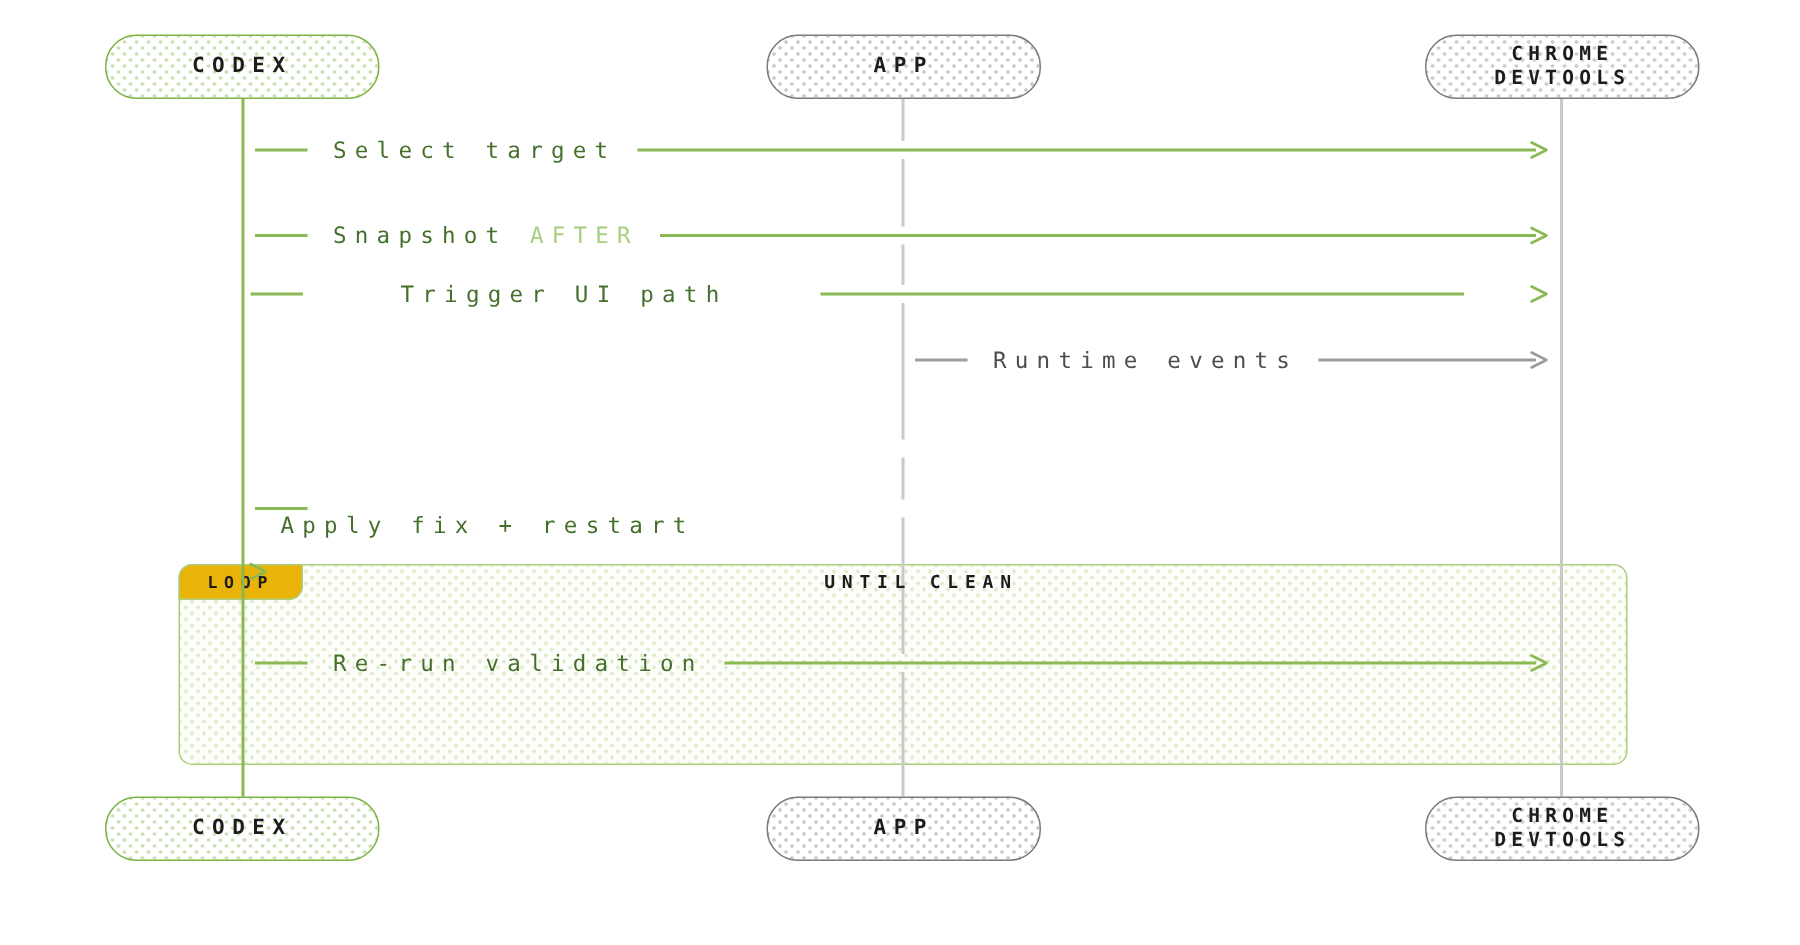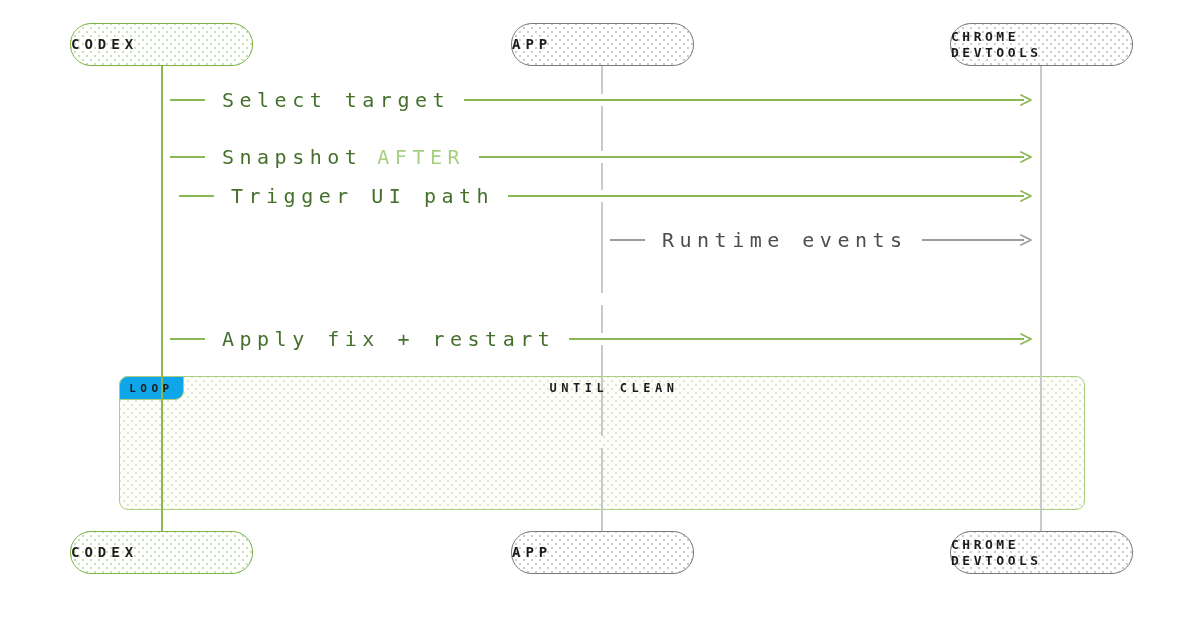--- a/index.html
+++ b/index.html
@@ -5,21 +5,21 @@
   html,body { margin:0; padding:0; background:#fff; }
   .stage {
     position:relative; width:1200px; height:630px; background:#ffffff;
     font-family:"DejaVu Sans Mono","Liberation Mono",monospace; overflow:hidden;
   }
 
   
   .actor {
     position:absolute; width:183px; height:43px; box-sizing:border-box;
     border:1.6px solid; border-radius:21px;
-    display:flex; flex-direction:column; justify-content:center;
+    display:flex; flex-direction:column; align-items:center; justify-content:center;
     font-weight:bold; font-size:14px; letter-spacing:5px; line-height:17px;
     color:var(--ink,#1c1c1c); z-index:6;
   }
   .actor .a2 { display:block; }
   .actor.two-line { font-size:13px; letter-spacing:3.5px; line-height:16px; }
   .actor.green {
     border-color:var(--green-border,#7cb342);
     background-color:#fff;
     background-image:
       radial-gradient(rgba(124,179,66,.40) 1px, transparent 1.4px),
@@ -45,36 +45,36 @@
     position:absolute; left:119px; top:376px; width:966px; height:134px; box-sizing:border-box;
     border:1.6px solid var(--loop-border,#abd07d); border-radius:9px;
     background-color:#fdfefa;
     background-image:
       radial-gradient(rgba(140,185,85,.30) 1px, transparent 1.3px),
       radial-gradient(rgba(140,185,85,.30) 1px, transparent 1.3px);
     background-size:8px 8px; background-position:0 0,4px 4px;
     z-index:1;
   }
   .looptab {
-    position:absolute; left:119px; top:376px; width:65px; height:24px; box-sizing:border-box;
+    position:absolute; left:119px; top:376px; width:83px; height:24px; box-sizing:border-box;
     border:1.6px solid var(--loop-border,#abd07d); border-radius:9px 0 9px 0;
-    background:#0ea5e9; z-index:2;
+    background:#eab308; z-index:2;
     display:flex; align-items:center; justify-content:center;
     font-weight:bold; font-size:11px; letter-spacing:4.5px; color:var(--ink,#1c1c1c);
   }
   .loopcond {
     position:absolute; left:602px; top:377px; transform:translateX(-50%);
     font-weight:bold; font-size:12px; letter-spacing:4.5px; white-space:nowrap;
     color:var(--ink,#1c1c1c); z-index:4; line-height:22px;margin-left:12px;
   }
 
   
   .msg {
     position:absolute; display:flex; align-items:flex-start;
-    font-size:20px; letter-spacing:5.5px; line-height:20px; z-index:4;text-align:right;
+    font-size:15px; letter-spacing:5.5px; line-height:20px; z-index:4;text-align:right;
   }
   .msg .dash { flex:none; width:35px; height:2px; margin-top:9px; }
   .msg .lbl  { flex:none; margin:0 14px 0 17px; white-space:nowrap; }
   .msg .l1, .msg .l2 { display:block; }
   .msg .line { flex:1 1 auto; height:2px; margin-top:9px; }
   .msg .chev { flex:none; margin-top:2px; margin-left:-6px; }
 
   .msg.green .dash, .msg.green .line { background:var(--green-line,#8ab953); }
   .msg.green .lbl { color:var(--green-dark-text,#44702b); }
   .msg.green .chev { color:var(--green-line,#8ab953); }
@@ -82,24 +82,24 @@
   .msg .accent:not(:empty) { margin-left:15px; }
 
   .msg.gray .dash, .msg.gray .line { background:var(--gray-arrow,#9d9d9d); }
   .msg.gray .lbl { color:var(--gray-dark-text,#4d4d4d); }
   .msg.gray .chev { color:var(--gray-arrow,#9d9d9d); }
   .msg.gray .l2 { color:var(--gray-light-text,#9d9d9d); }
 
   
   .m1 { left:170px; right:166px; top:90px;  }
   .m2 { left:170px; right:166px; top:147px; }
-  .m3 { left:179px; right:166px; top:186px; }
+  .m3 { left:167px; right:166px; top:186px;gap:48px; }
   .m4 { left:610px; right:166px; top:230px; }
   .m5 { left:170px; right:166px; top:289px; }
-  .m6 { left:170px; right:166px; top:329px; }
+  .m6 { left:170px; right:166px; top:329px;flex-direction:column; }
   .m7 { left:170px; right:166px; top:432px; }
 </style>
 </head>
 <body>
 
 <div class="stage">
 
   <div class="loopbox"></div>
   <div class="looptab">
     <span>LOOP</span>
@@ -169,20 +169,30 @@
     <span class="lbl">
       <span class="l1"><span>Apply fix + restart</span><span class="accent"></span></span>
       <span class="l2"></span>
     </span>
     <span class="line"></span>
     <svg class="chev" width="16" height="16" viewBox="0 0 16 16">
         <path d="M3 3 L13 8 L3 13" fill="none" stroke="currentColor" stroke-width="1.7" stroke-linecap="round" stroke-linejoin="round"></path>
       </svg>
   </div>
 
+  <div class="msg green m7">
+    <span class="dash"></span>
+    <span class="lbl">
+      <span class="l1"><span>Re-run validation</span></span>
+    </span>
+    <span class="line"></span>
+    <svg class="chev" width="16" height="16" viewBox="0 0 16 16">
+        <path d="M3 3 L13 8 L3 13" fill="none" stroke="currentColor" stroke-width="1.7" stroke-linecap="round" stroke-linejoin="round"></path>
+      </svg>
+  </div>
 
   <div class="actor green" style="left:70px; top:23px;">
     <span class="a1">CODEX</span>
       <span class="a2"></span>
   </div>
   <div class="actor gray" style="left:511px; top:23px;">
     <span class="a1">APP</span>
       <span class="a2"></span>
   </div>
   <div class="actor gray two-line" style="left:950px; top:23px;">

